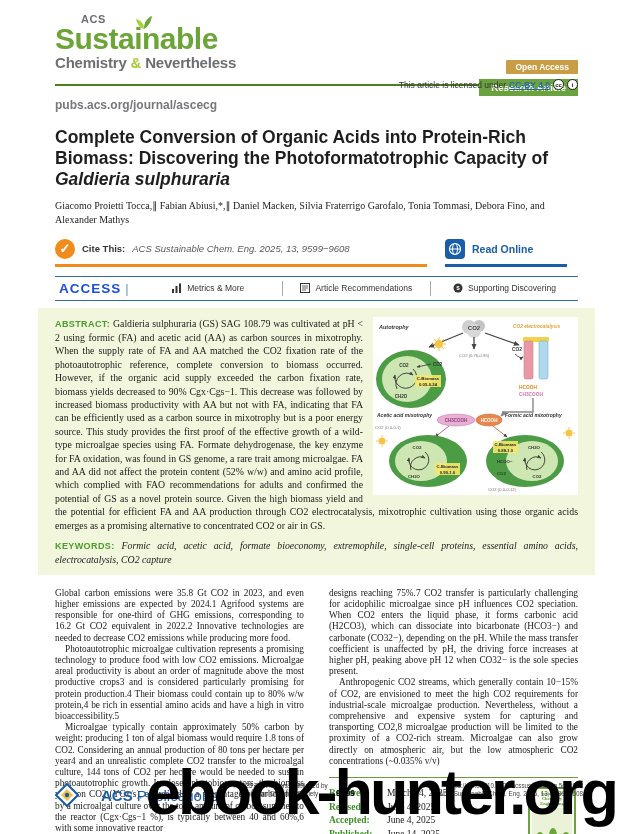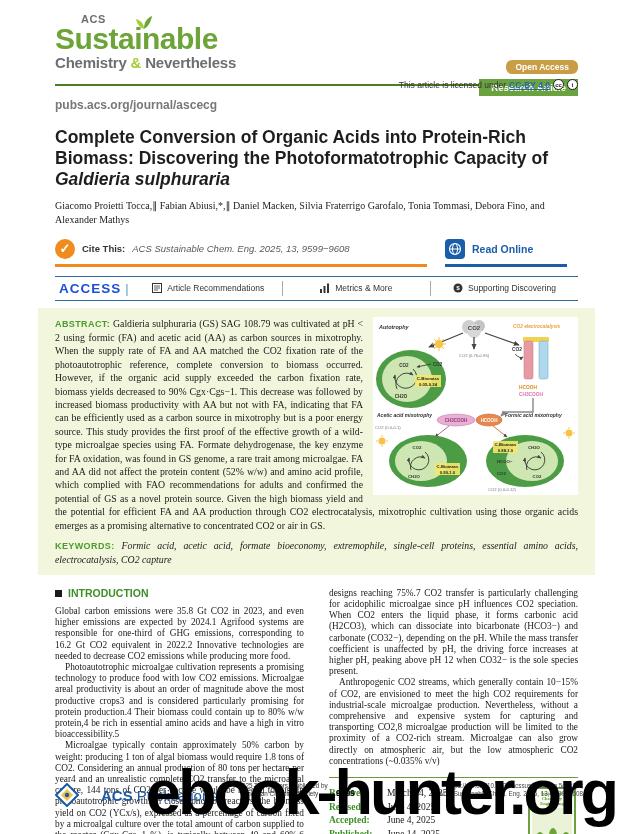--- a/index.html
+++ b/index.html
@@ -11,21 +11,21 @@
   }
   
   .header { position:relative; padding-top:13px; }
   .logo { margin-left:55px; position:relative; width:230px; }
   .acs-small { display:block; margin-left:26px; color:#6d6e71; font-weight:bold; font-size:11px; letter-spacing:.5px; }
   .sus-line { position:relative; display:inline-block; font-size:30px; font-weight:bold; color:#6ca437; line-height:.95; letter-spacing:-.5px; }
   .sprout { position:absolute; left:79px; top:-11px; }
   .chem-line { font-size:15px; color:#6d6e71; font-weight:bold; letter-spacing:-.2px; }
   .amp { color:#a6ce39; }
   .header-right { position:absolute; right:55px; top:56px; text-align:right; }
-  .open-access { display:inline-block; background:#c99d45; color:#fff; font-size:8.5px; font-weight:bold; padding:2px 9px; border-radius:6px; }
+  .open-access { display:inline-block; background:#c99d45; color:#fff; font-size:8.5px; font-weight:bold; padding:2px 9px; border-radius:1px; }
   .license { margin-top:5px; font-size:8.5px; color:#333; display:flex; align-items:center; gap:3px; justify-content:flex-end; }
   .cc-link { color:#2a66b0; text-decoration:underline; font-weight:bold; }
   .cc-badge { display:inline-flex; width:11px; height:11px; border:1.2px solid #222; border-radius:50%; font-size:6px; font-weight:bold; align-items:center; justify-content:center; color:#222; background:#fff; }
   .rule-row { display:flex; align-items:flex-start; margin:8px 55px 0; }
   .green-rule { flex:1; height:2.5px; background:#4e7e22; margin-top:5px; }
   .research-badge { background:#69a23f; color:#fff; font-size:9.5px; font-weight:bold; padding:3px 12px; }
   .pub-url { margin:2px 55px 0; font-size:12px; color:#77787b; font-weight:bold; }
   
   .title { margin:15px 55px 0; font-size:17.5px; line-height:21px; font-weight:bold; color:#1e1e1e; }
   .title .it { font-style:italic; }
@@ -134,34 +134,34 @@
       </span>
       <span class="read-label">Read Online</span>
     </div>
   </div>
 
   <div class="access-row">
     <span class="access-title">ACCESS</span>
     <span class="access-pipe">|</span>
     <span class="access-item">
       <svg width="10" height="10" viewBox="0 0 10 10">
+          <rect x="0" y="6" width="2" height="4" fill="#333"></rect>
+          <rect x="3.5" y="3" width="2" height="7" fill="#333"></rect>
+          <rect x="7" y="0.5" width="2" height="9.5" fill="#333"></rect>
+        </svg>
+      <span>Metrics &amp; More</span>
+    </span>
+    <span class="access-item">
+      <svg width="10" height="10" viewBox="0 0 10 10">
           <rect x="0.5" y="0.5" width="9" height="9" fill="none" stroke="#333" stroke-width="1"></rect>
           <line x1="2" y1="3" x2="8" y2="3" stroke="#333" stroke-width="0.8"></line>
           <line x1="2" y1="5" x2="8" y2="5" stroke="#333" stroke-width="0.8"></line>
           <line x1="2" y1="7" x2="6" y2="7" stroke="#333" stroke-width="0.8"></line>
         </svg>
       <span>Article Recommendations</span>
-    </span>
-    <span class="access-item">
-      <svg width="10" height="10" viewBox="0 0 10 10">
-          <rect x="0" y="6" width="2" height="4" fill="#333"></rect>
-          <rect x="3.5" y="3" width="2" height="7" fill="#333"></rect>
-          <rect x="7" y="0.5" width="2" height="9.5" fill="#333"></rect>
-        </svg>
-      <span>Metrics &amp; More</span>
     </span>
     <span class="access-item">
       <svg width="10" height="10" viewBox="0 0 10 10">
           <circle cx="5" cy="5" r="4.5" fill="#333"></circle>
           <text x="5" y="7.3" font-size="6.5" fill="#fff" text-anchor="middle" font-weight="bold">s</text>
         </svg>
       <span>Supporting Discovering</span>
     </span>
   </div>
 
@@ -289,24 +289,20 @@
         </g>
         <text x="115" y="174" font-size="4.2" fill="#777">CO2 (0.0-0.12)</text>
       </svg>
     </div>
     <p class="abs-p"><span class="abs-label">ABSTRACT:</span> <span>Galdieria sulphuraria (GS) SAG 108.79 was cultivated at pH &lt; 2 using formic (FA) and acetic acid (AA) as carbon sources in mixotrophy. When the supply rate of FA and AA matched the CO2 fixation rate of the photoautotrophic reference, complete conversion to biomass occurred. However, if the organic acid supply exceeded the carbon fixation rate, biomass yields decreased to 90% Cgx·Cgs−1. This decrease was followed by increased biomass productivity with AA but not with FA, indicating that FA can be efficiently used as a carbon source in mixotrophy but is a poor energy source. This study provides the first proof of the effective growth of a wild-type microalgae species using FA. Formate dehydrogenase, the key enzyme for FA oxidation, was found in GS genome, a rare trait among microalgae. FA and AA did not affect the protein content (52% w/w) and amino acid profile, which complied with FAO recommendations for adults and confirmed the potential of GS as a novel protein source. Given the high biomass yield and the potential for efficient FA and AA production through CO2 electrocatalysis, mixotrophic cultivation using those organic acids emerges as a promising alternative to concentrated CO2 or air in GS.</span></p>
     <p class="abs-p keywords"><span class="abs-label" style="font-style:normal;">KEYWORDS:</span> <span>Formic acid, acetic acid, formate bioeconomy, extremophile, single-cell proteins, essential amino acids, electrocatalysis, CO2 capture</span></p>
   </div>
 
   <div class="columns">
     <div class="col">
-      <h2 class="section-h">
-          <span class="sq"></span>
-          <span>INTRODUCTION</span>
-        </h2>
       <p>Global carbon emissions were 35.8 Gt CO2 in 2023, and even higher emissions are expected by 2024.1 Agrifood systems are responsible for one-third of GHG emissions, corresponding to 16.2 Gt CO2 equivalent in 2022.2 Innovative technologies are needed to decrease CO2 emissions while producing more food.</p>
       <p>Photoautotrophic microalgae cultivation represents a promising technology to produce food with low CO2 emissions. Microalgae areal productivity is about an order of magnitude above the most productive crops3 and is considered particularly promising for protein production.4 Their biomass could contain up to 80% w/w protein,4 be rich in essential amino acids and have a high in vitro bioaccessibility.5</p>
       <p>Microalgae typically contain approximately 50% carbon by weight: producing 1 ton of algal biomass would require 1.8 tons of CO2. Considering an annual production of 80 tons per hectare per year4 and an unrealistic complete CO2 transfer to the microalgal culture, 144 tons of CO2 per hectare would be needed to sustain photoautotrophic growth. In closed photobioreactors, the biomass yield on CO2 (YCx/s), expressed as a percentage of carbon fixed by a microalgal culture over the total amount of carbon supplied to the reactor (Cgx·Cgs−1 %), is typically between 40 and 60%,6 with some innovative reactor</p>
     </div>
     <div class="col">
       <p>designs reaching 75%.7 CO2 transfer is particularly challenging for acidophilic microalgae since pH influences CO2 speciation. When CO2 enters the liquid phase, it forms carbonic acid (H2CO3), which can dissociate into bicarbonate (HCO3−) and carbonate (CO32−), depending on the pH. While the mass transfer coefficient is unaffected by pH, the driving force increases at higher pH, peaking above pH 12 when CO32− is the sole species present.</p>
       <p>Anthropogenic CO2 streams, which generally contain 10−15% of CO2, are envisioned to meet the high CO2 requirements for industrial-scale microalgae production. Nevertheless, without a comprehensive and expensive system for capturing and transporting CO2,8 microalgae production will be limited to the proximity of a CO2-rich stream. Microalgae can also grow directly on atmospheric air, but the low atmospheric CO2 concentrations (~0.035% v/v)</p>
       <div class="dates">
         <div class="drow">
             <span class="dlabel">Received:</span>

